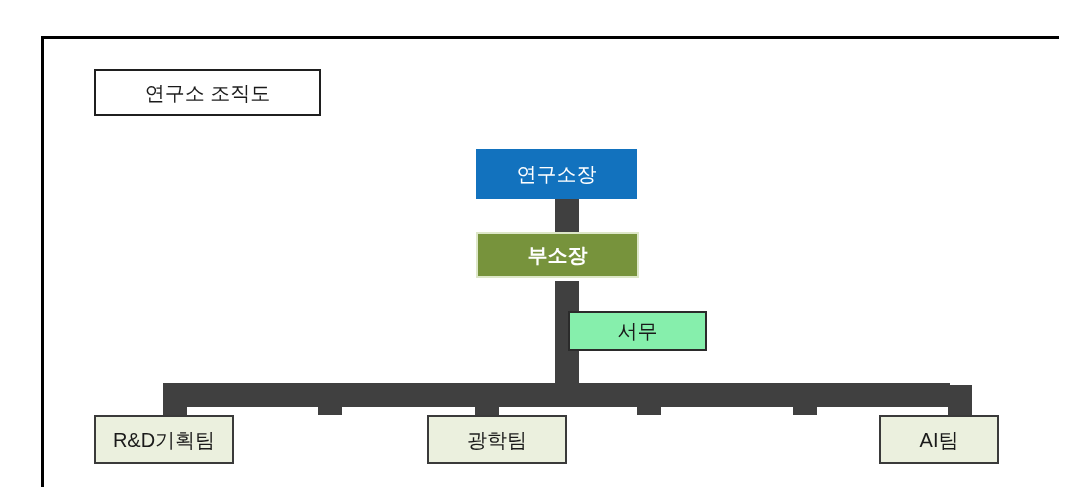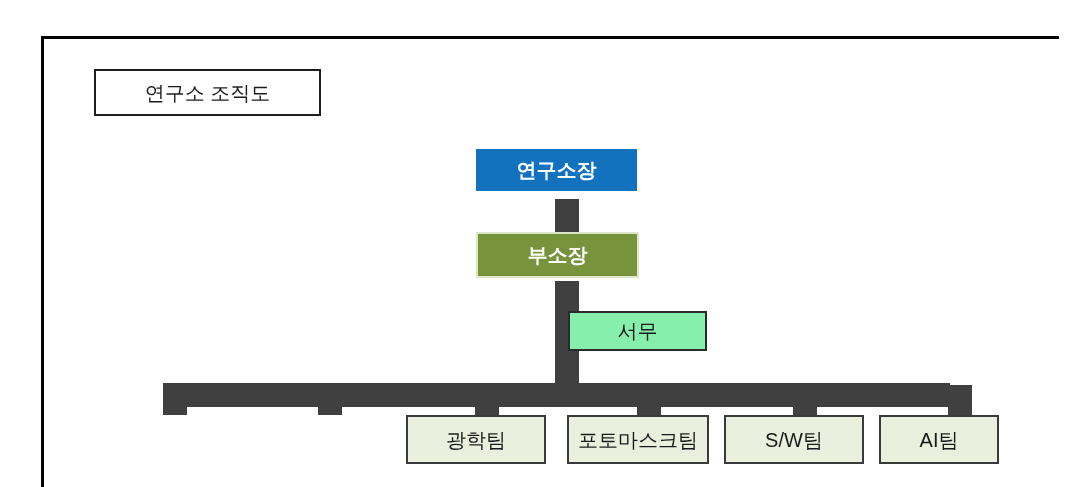--- a/index.html
+++ b/index.html
@@ -32,24 +32,24 @@
     color: #1a1a1a;
   }
   .title-box {
     left: 70px; top: 45px;
     width: 227px; height: 47px;
     background: #ffffff;
     border: 2px solid #1f1f1f;
   }
   .director-box {
     left: 452px; top: 125px;
-    width: 161px; height: 42px;
+    width: 161px; height: 50px;
     background: var(--director-fill, #1272BE);
     color: var(--text-light, #ffffff);
-    font-weight: bold;
+    font-weight: normal;
   }
   .deputy-box {
     left: 452px; top: 208px;
     width: 163px; height: 46px;
     background: var(--deputy-fill, #77933C);
     border: 2px solid var(--deputy-border, #dde7c8);
     color: var(--text-light, #ffffff);
     font-weight: bold;
   }
   .admin-box {
@@ -59,21 +59,21 @@
     border: 2px solid #2b2b2b;
   }
   .team-box {
     top: 391px;
     height: 49px;
     background: var(--team-fill, #EBF0DE);
     border: 2px solid #3a3a3a;
   }
   .team-rnd     { left: 70px;  width: 140px; }
   .team-elec    { left: 225px; width: 140px; }
-  .team-optics  { left: 382px; width: 140px; }
+  .team-optics  { left: 403px; width: 140px; }
   .team-mask    { left: 543px; width: 142px; }
   .team-sw      { left: 700px; width: 140px; }
   .team-ai      { left: 855px; width: 120px; }
   .line {
     position: absolute;
     background: var(--line, #404040);
   }
   .v-dir-dep   { left: 531px; top: 175px; width: 2px;  height: 33px; }
   .v-dep-bus   { left: 531px; top: 257px; width: 2px;  height: 104px; }
   .h-admin     { left: 531px; top: 306px; width: 14px; height: 2px; }
@@ -105,23 +105,22 @@
   <div class="line v-stub stub-4"></div>
   <div class="line v-stub stub-5"></div>
   <div class="line v-stub stub-6"></div>
 
   <div class="box director-box">연구소장</div>
 
   <div class="box deputy-box">부소장</div>
 
   <div class="box admin-box">서무</div>
 
+  <div class="box team-box team-rnd">R&amp;D기획팀</div>
 
 
   <div class="box team-box team-optics">광학팀</div>
 
-  <div class="box team-box team-mask">포토마스크팀</div>
 
-  <div class="box team-box team-sw">S/W팀</div>
 
   <div class="box team-box team-ai">AI팀</div>
 
 </div>
 
 </body></html>

